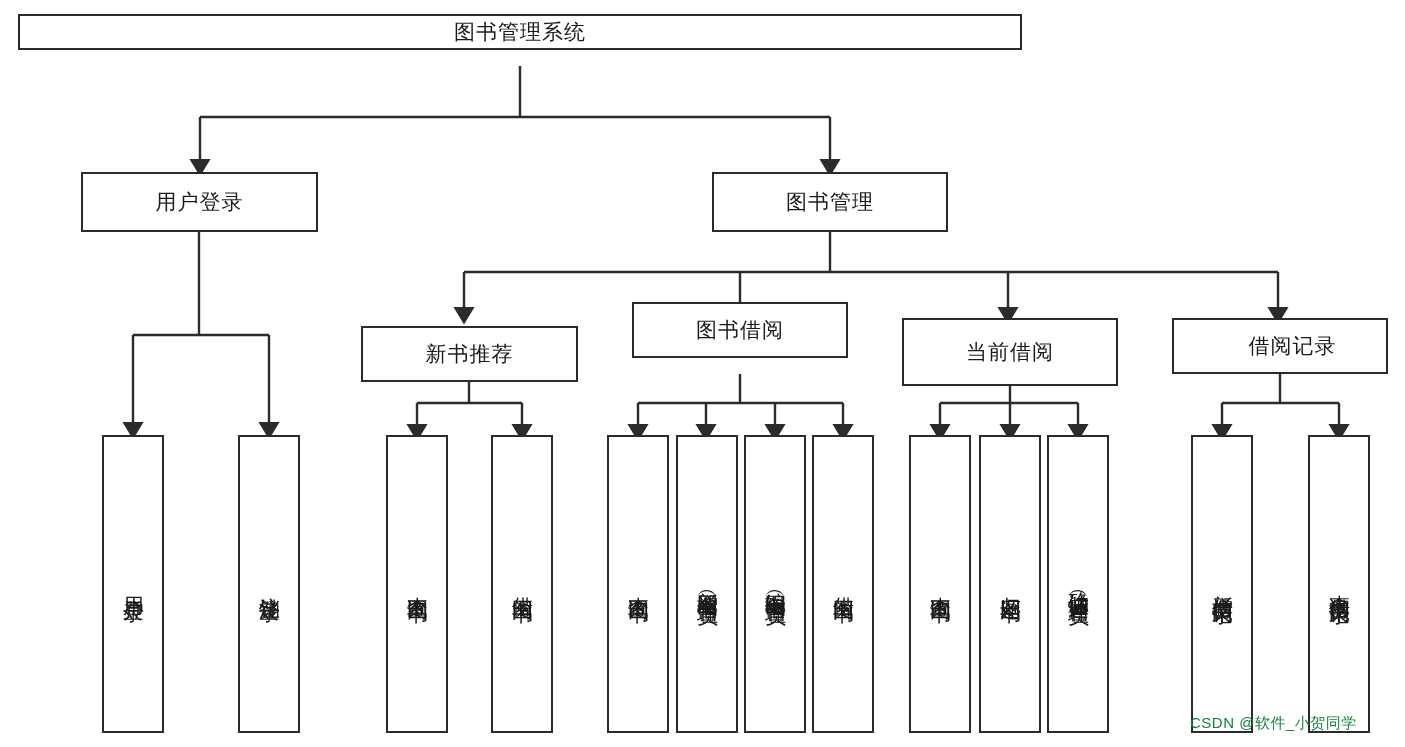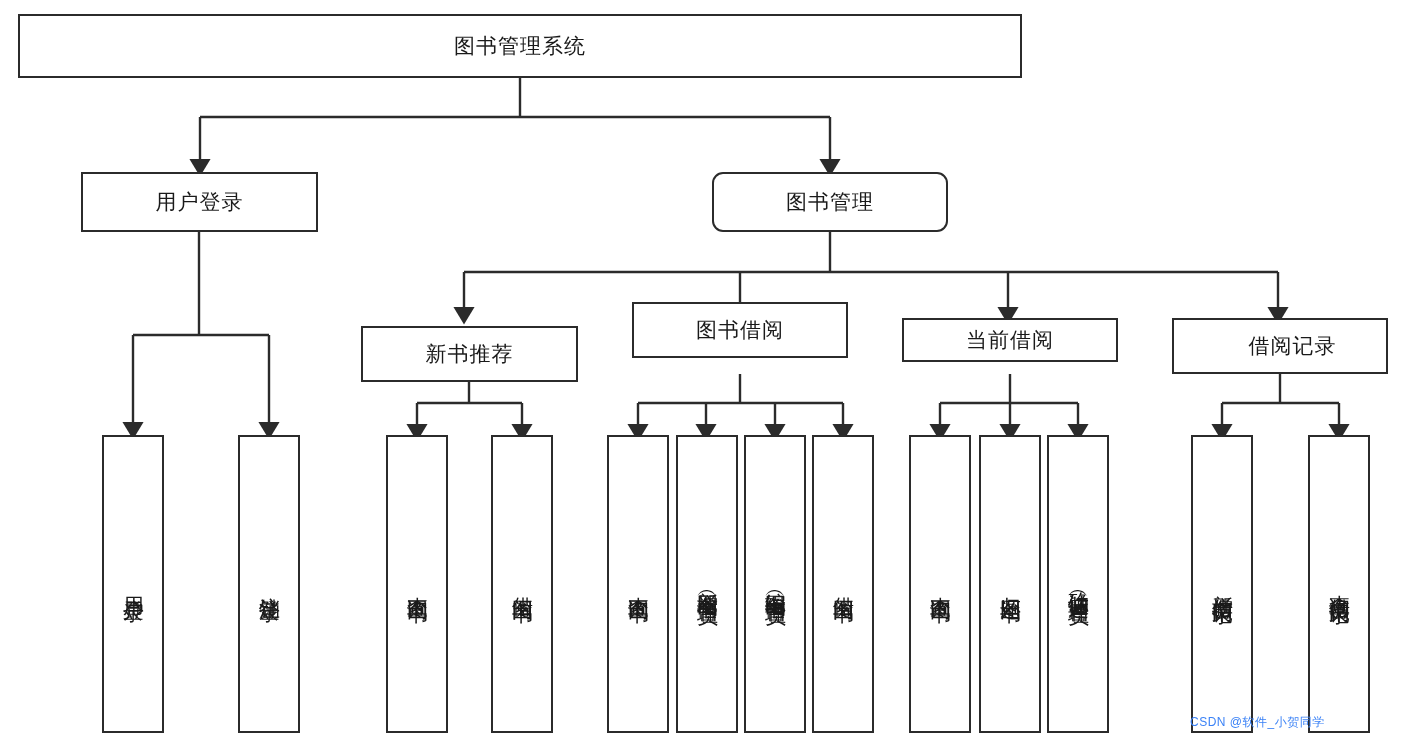--- a/index.html
+++ b/index.html
@@ -31,22 +31,22 @@
     writing-mode:vertical-rl;
     text-orientation:upright;
     font-size:21px;
     line-height:1.18;
     letter-spacing:2px;
   }
 
   #watermark{
     position:absolute;
     left:1190px;top:714px;
-    font-size:12px;
-    color:#3b82f6;
+    font-size:15px;
+    color:#15803d;
     white-space:pre;
     pointer-events:none;
     letter-spacing:0.5px;
   }
 </style>
 </head>
 <body>
 
 <svg id="canvas" viewBox="0 0 1405 747">
   <defs>
@@ -91,38 +91,38 @@
     <path d="M1010,403 L1010,427" marker-end="url(#arrow)"></path>
     <path d="M1078,403 L1078,427" marker-end="url(#arrow)"></path>
 
     <path d="M1280,374 L1280,403"></path>
     <path d="M1222,403 L1339,403"></path>
     <path d="M1222,403 L1222,427" marker-end="url(#arrow)"></path>
     <path d="M1339,403 L1339,427" marker-end="url(#arrow)"></path>
   </g>
 </svg>
 
-<div class="node-box h-node" style="left:18px;top:14px;width:1004px;height:64px;align-items:center;">
+<div class="node-box h-node" style="left:18px;top:14px;width:1004px;height:36px;align-items:center;">
   <span class="node-label">图书管理系统</span>
 </div>
 
 <div class="node-box h-node" style="left:81px;top:172px;width:237px;height:60px;">
   <span class="node-label">用户登录</span>
 </div>
-<div class="node-box h-node" style="left:712px;top:172px;width:236px;height:60px;border-radius:11px;">
+<div class="node-box h-node" style="left:712px;top:172px;width:236px;height:60px;">
   <span class="node-label">图书管理</span>
 </div>
 
 <div class="node-box h-node" style="left:361px;top:318px;width:217px;height:56px;margin-top:8px;">
   <span class="node-label">新书推荐</span>
 </div>
 <div class="node-box h-node" style="left:632px;top:302px;width:216px;height:56px;">
   <span class="node-label">图书借阅</span>
 </div>
-<div class="node-box h-node" style="left:902px;top:318px;width:216px;height:44px;">
+<div class="node-box h-node" style="left:902px;top:318px;width:216px;height:68px;">
   <span class="node-label">当前借阅</span>
 </div>
 <div class="node-box h-node" style="left:1172px;top:318px;width:216px;height:56px;padding-left:25px;">
   <span class="node-label">借阅记录</span>
 </div>
 
 <div class="node-box v-node" style="left:102px;top:435px;width:62px;height:298px;">
   <span class="node-label">用户登录</span>
 </div>
 <div class="node-box v-node" style="left:238px;top:435px;width:62px;height:298px;">

